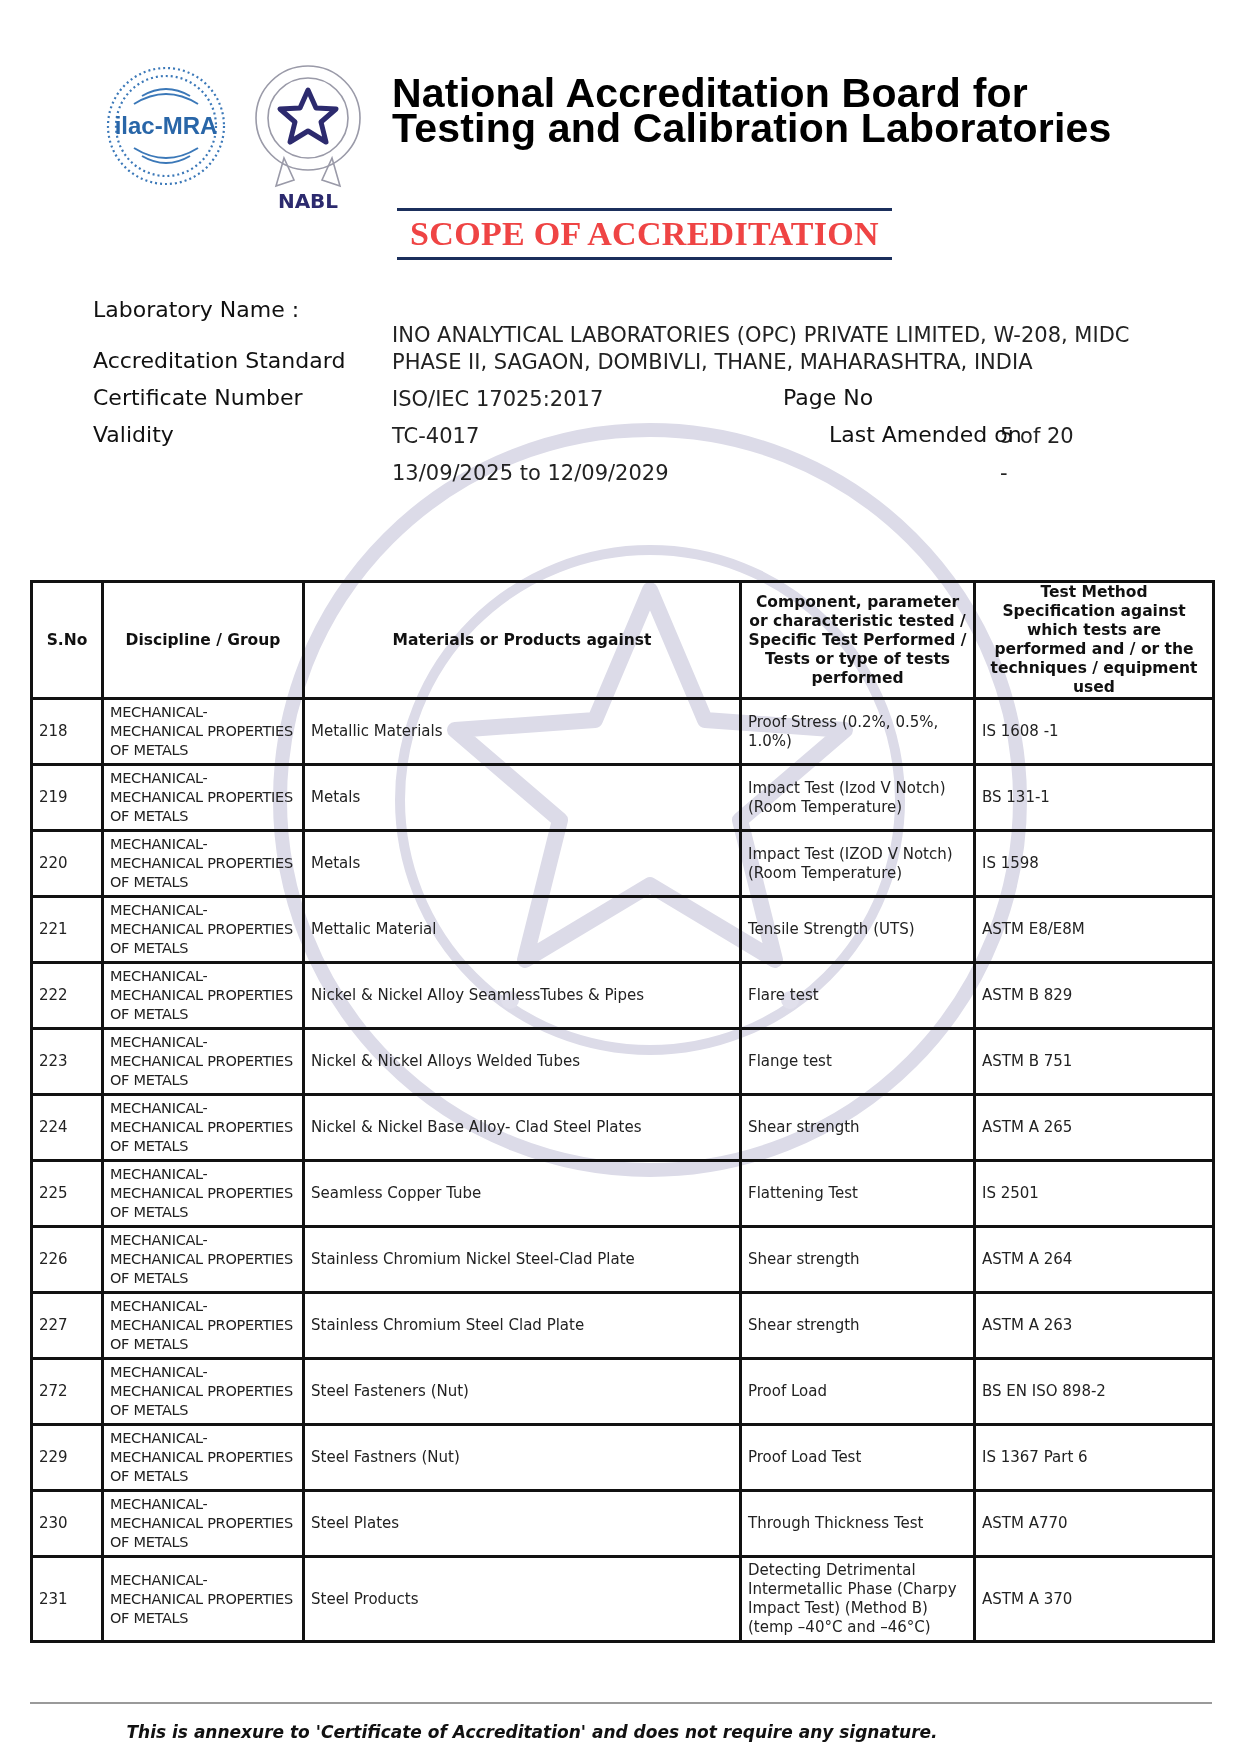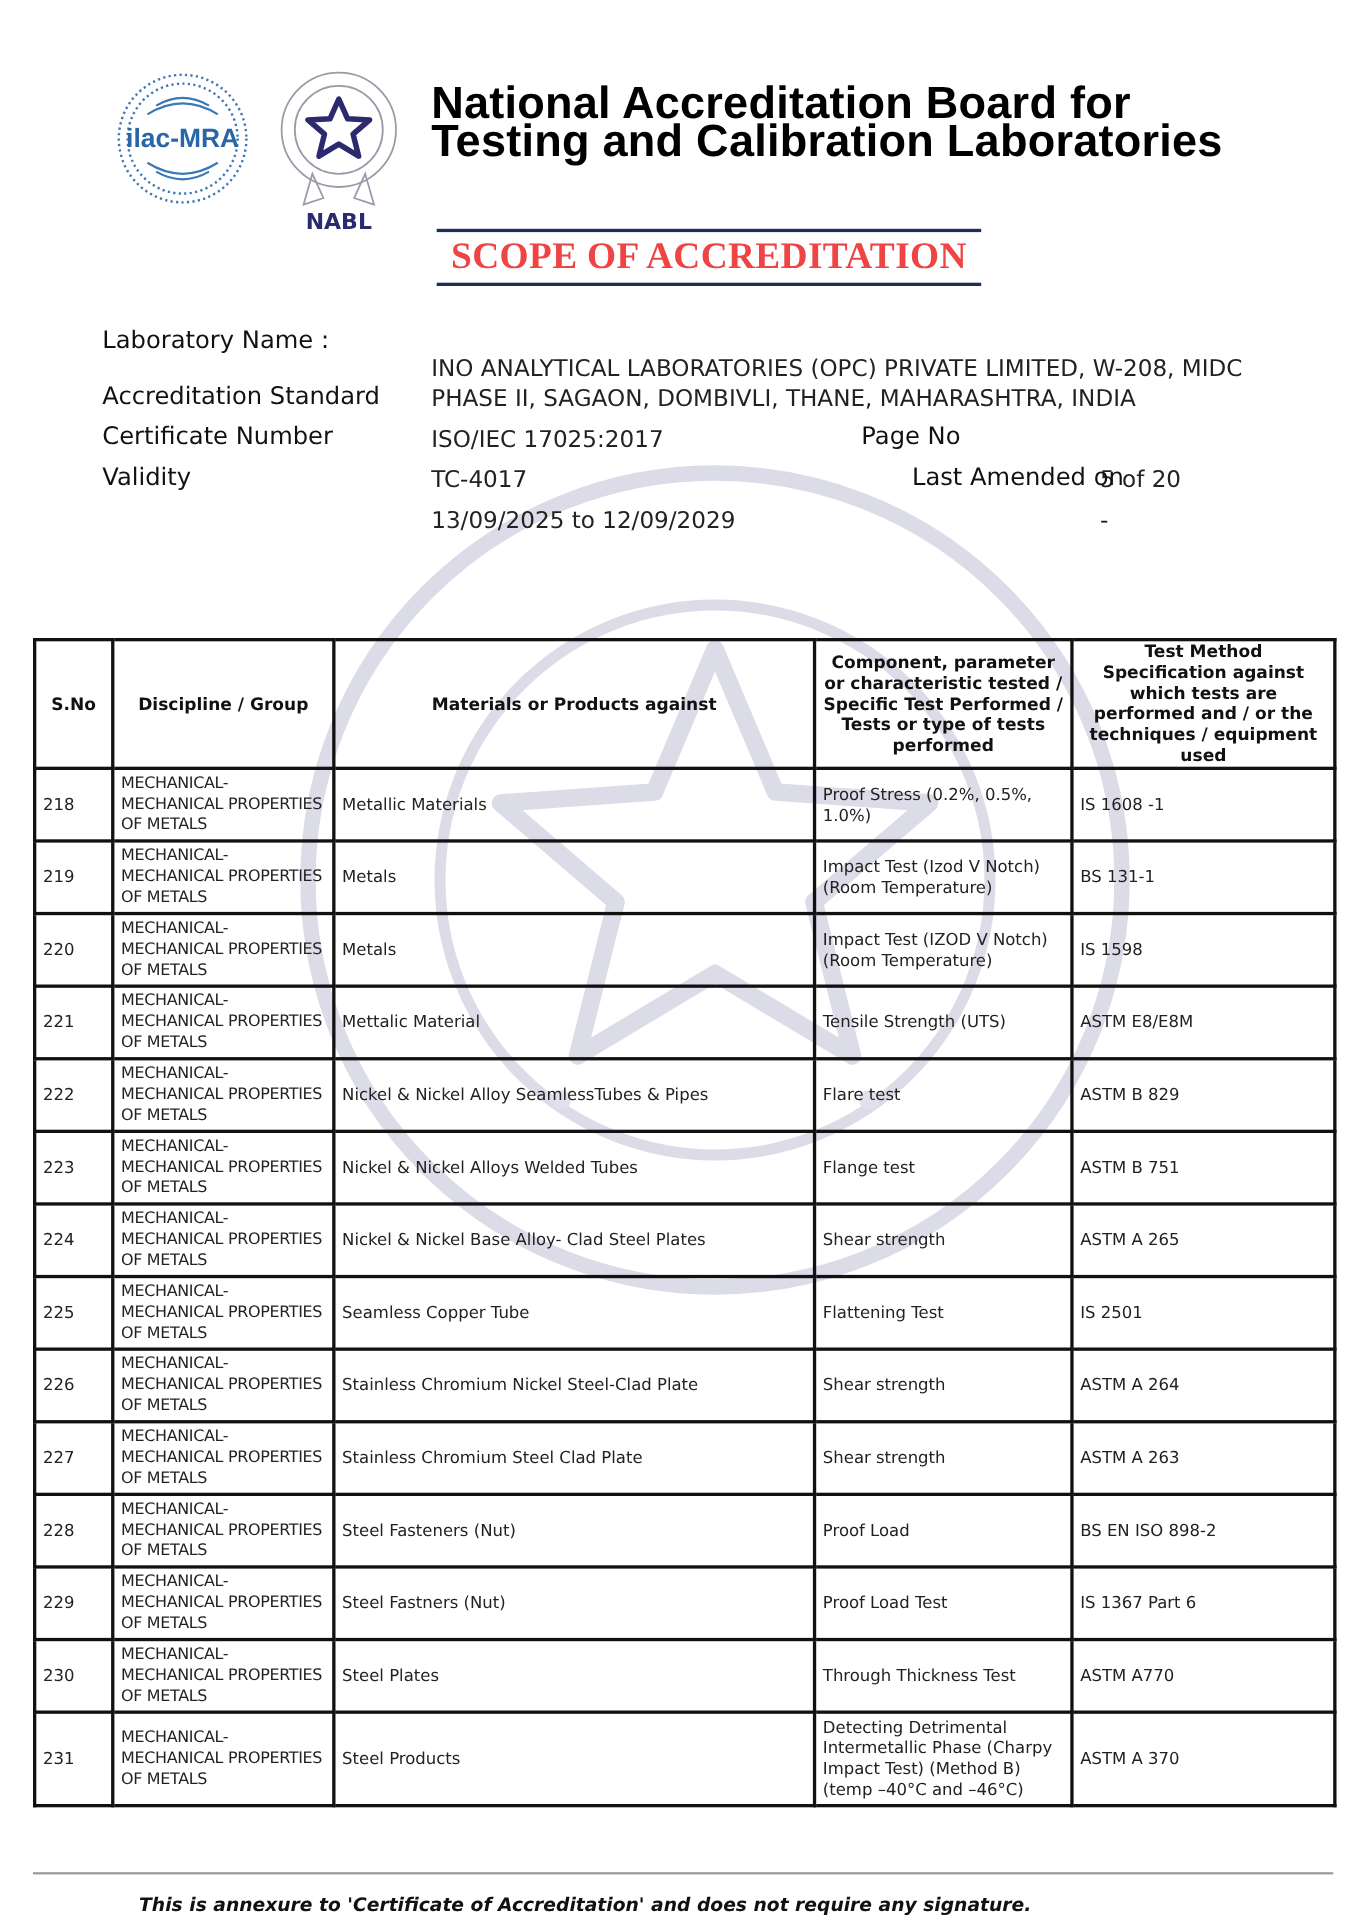--- a/index.html
+++ b/index.html
@@ -184,21 +184,21 @@
       <td>ASTM A 264</td>
     </tr>
     <tr>
       <td>227</td>
       <td class="disc">MECHANICAL- MECHANICAL PROPERTIES OF METALS</td>
       <td>Stainless Chromium Steel Clad Plate</td>
       <td>Shear strength</td>
       <td>ASTM A 263</td>
     </tr>
     <tr>
-      <td>228</td>
+      <td>272</td>
       <td class="disc">MECHANICAL- MECHANICAL PROPERTIES OF METALS</td>
       <td>Steel Fasteners (Nut)</td>
       <td>Proof Load</td>
       <td>BS EN ISO 898-2</td>
     </tr>
     <tr>
       <td>229</td>
       <td class="disc">MECHANICAL- MECHANICAL PROPERTIES OF METALS</td>
       <td>Steel Fastners (Nut)</td>
       <td>Proof Load Test</td>

